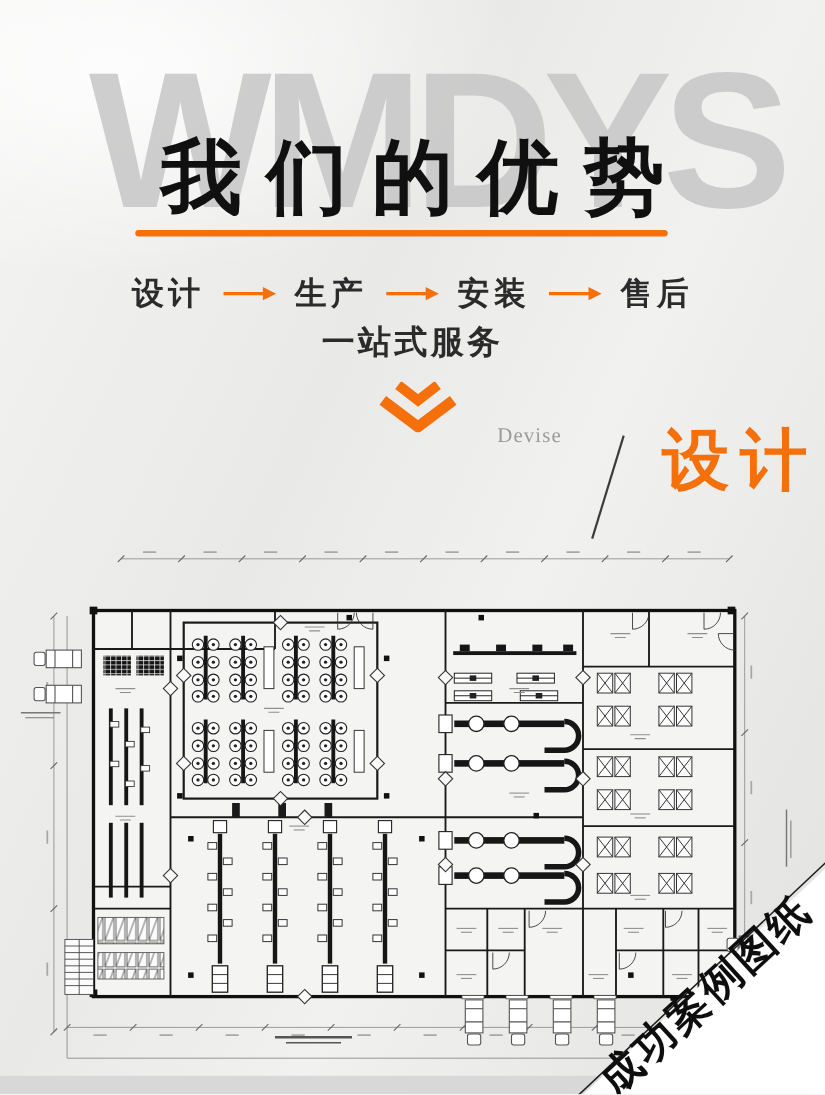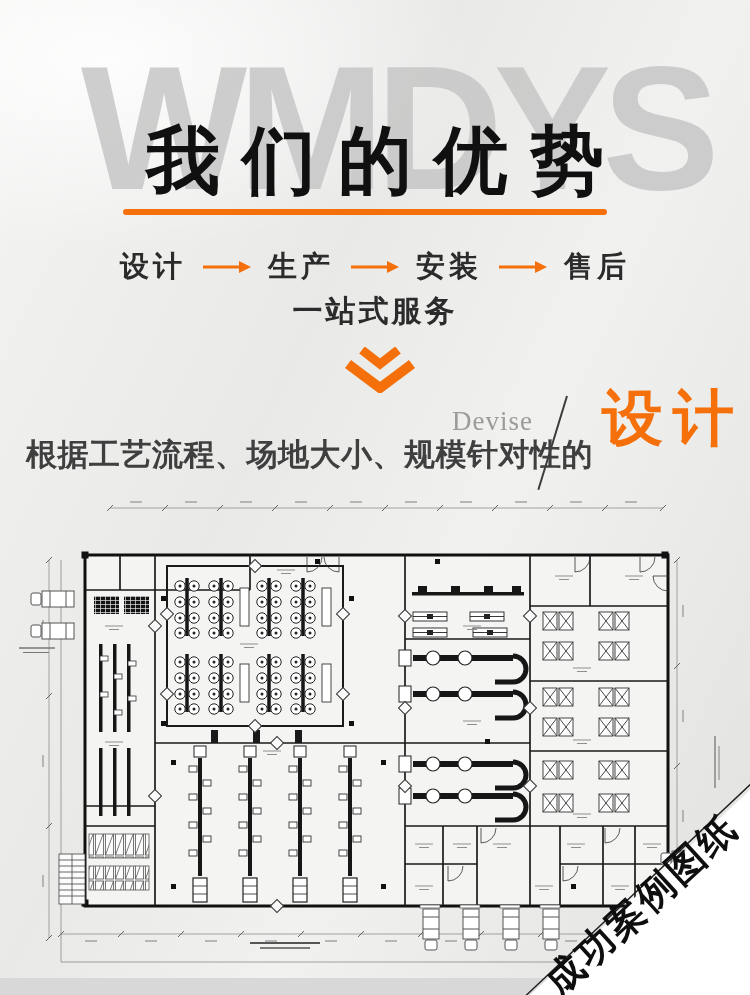--- a/index.html
+++ b/index.html
@@ -25,22 +25,22 @@
   .flow .step{
     font-family:"Liberation Serif","DejaVu Serif",serif;font-size:29px;font-weight:600;color:#2b2b2b;letter-spacing:4px;white-space:nowrap;
   }
   .flow .arrow{display:block;}
   .one-stop{
     position:absolute;left:0;top:291px;width:750px;text-align:center;
     font-family:"Liberation Serif","DejaVu Serif",serif;font-size:30px;font-weight:600;color:#2b2b2b;letter-spacing:3px;
   }
   .chevron{position:absolute;left:341px;top:347px;}
   .design-eyebrow{
-    position:absolute;left:452px;top:406px;
-    font-family:"Liberation Serif","DejaVu Serif",serif;font-size:27px;color:#9b9b9b;letter-spacing:1px;
+    position:absolute;left:452px;top:386px;
+    font-family:"Liberation Serif","DejaVu Serif",serif;font-size:19px;color:#9b9b9b;letter-spacing:1px;
   }
   .design-slash{
     position:absolute;left:566px;top:396px;width:2px;height:98px;background:#3c3c3c;
     transform:rotate(17deg);transform-origin:top center;
   }
   .design-keyword{
     position:absolute;left:602px;top:388px;
     font-family:"Liberation Sans",sans-serif;font-weight:800;font-size:61px;line-height:1;
     color:#f5700a;letter-spacing:10px;white-space:nowrap;
   }
@@ -89,21 +89,20 @@
   <div class="one-stop">一站式服务</div>
 
   <svg class="chevron" width="78" height="46" viewBox="0 0 78 46">
     <path d="M21 3 L39 17 L57 3" fill="none" stroke="#f5700a" stroke-width="9"></path>
     <path d="M7 17 L39 41 L71 17" fill="none" stroke="#f5700a" stroke-width="10"></path>
   </svg>
 
   <div class="design-eyebrow">Devise</div>
   <div class="design-slash"></div>
   <div class="design-keyword">设计</div>
-  <div class="design-desc">根据工艺流程、场地大小、规模针对性的</div>
 
   <svg class="plan" width="720" height="480" viewBox="0 0 720 480">
     <defs>
       <pattern id="hat" width="10" height="24" patternUnits="userSpaceOnUse">
         <rect x="0.5" y="1" width="8" height="22" fill="#fcfcfc" stroke="#555" stroke-width="0.8"></rect>
         <line x1="0.5" y1="23" x2="8.5" y2="1" stroke="#555" stroke-width="0.8"></line>
       </pattern>
       <pattern id="blk" width="5" height="4" patternUnits="userSpaceOnUse">
         <rect width="5" height="4" fill="#141414"></rect>
         <line x1="0" y1="0.5" x2="5" y2="0.5" stroke="#e8e8e8" stroke-width="0.7"></line>

